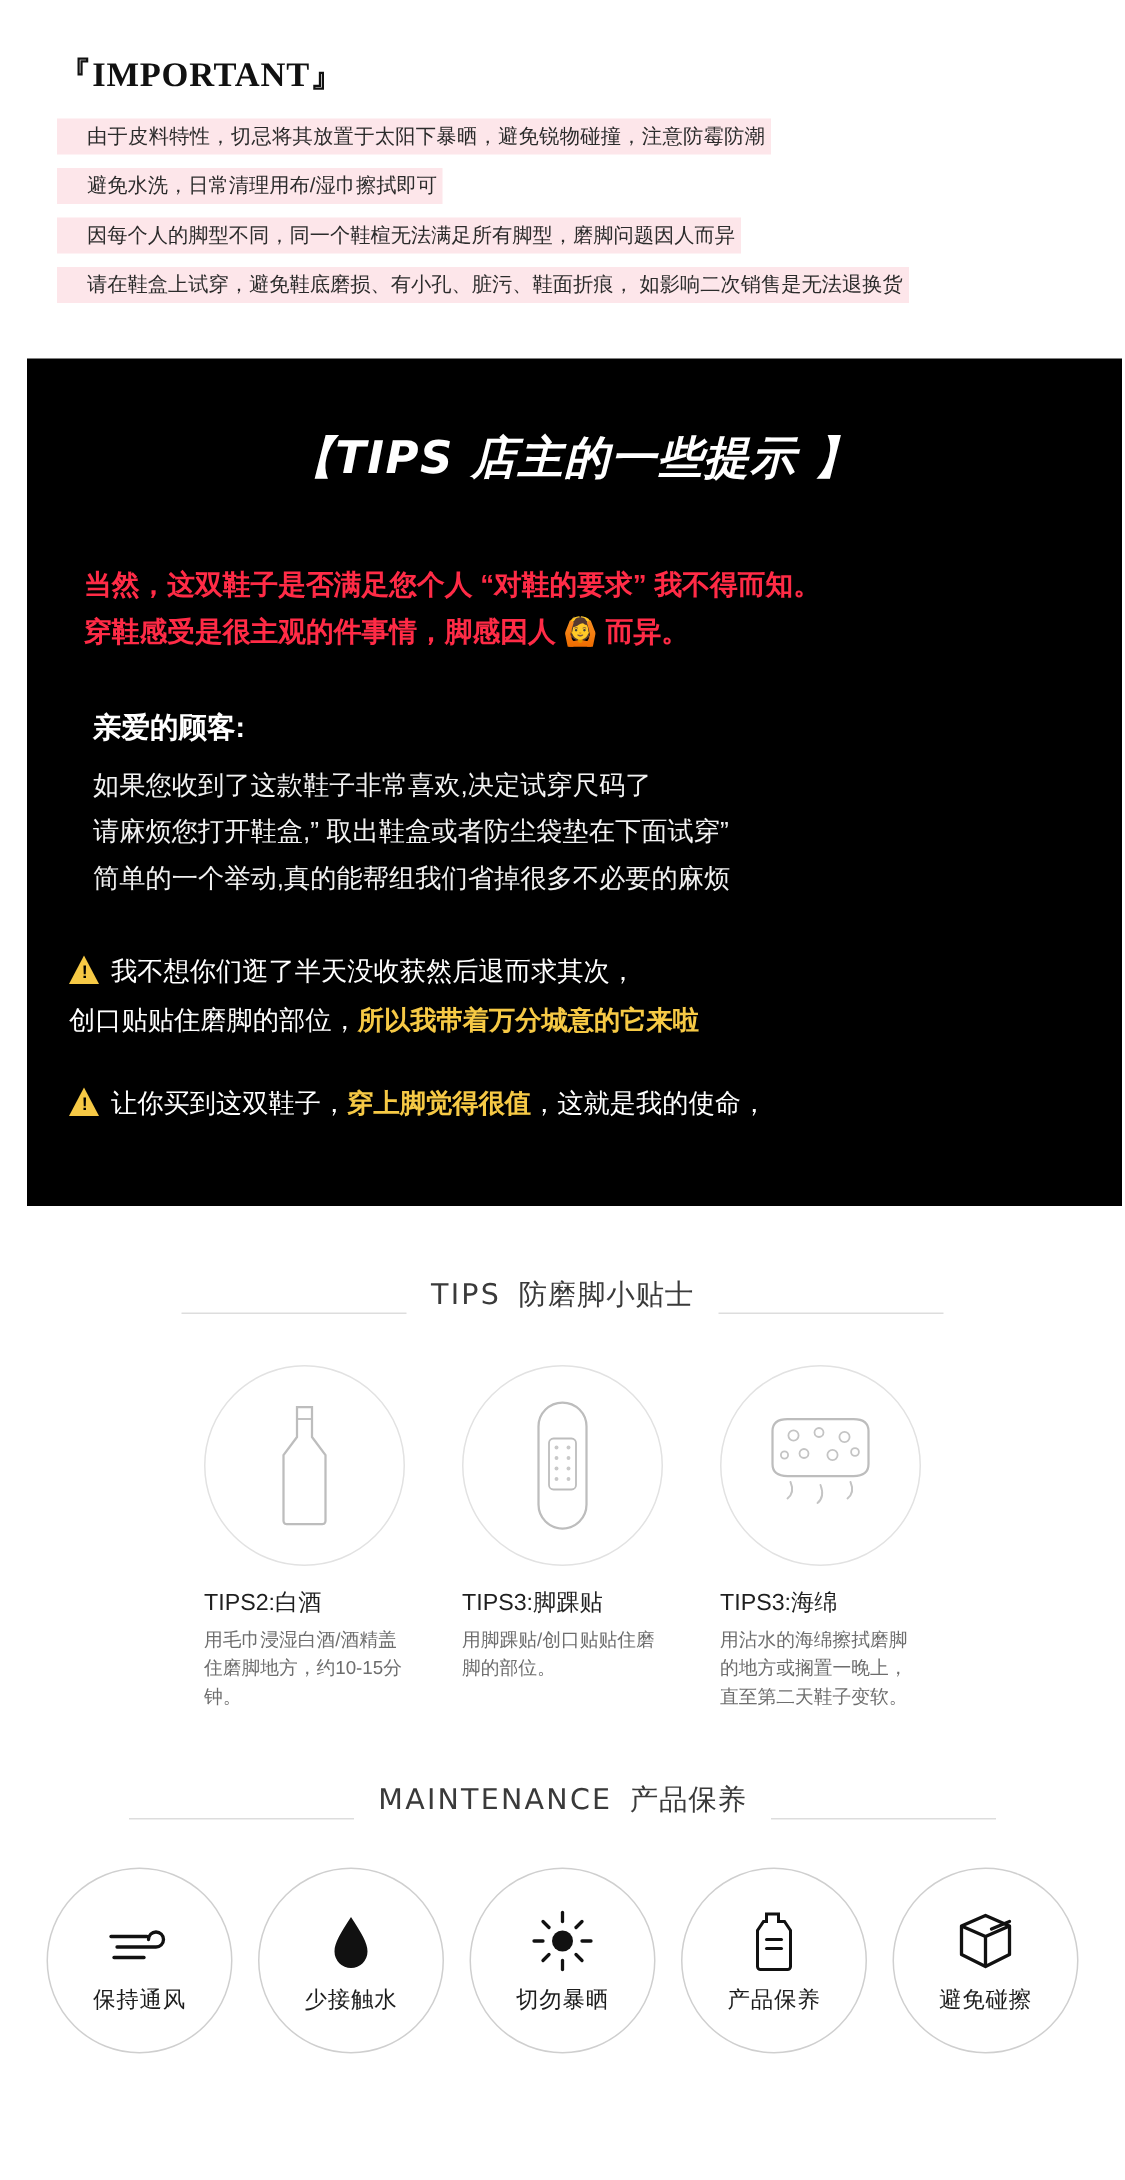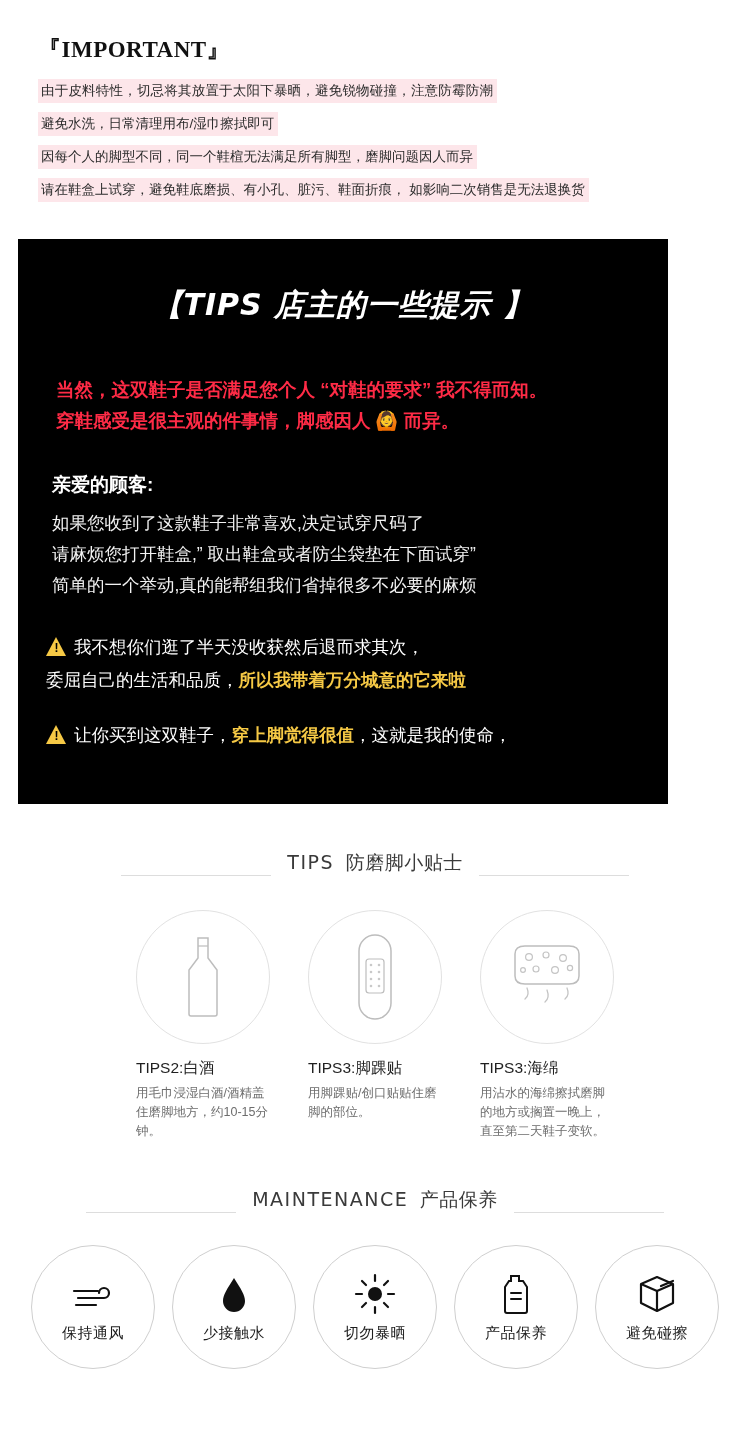--- a/index.html
+++ b/index.html
@@ -22,52 +22,52 @@
     margin-bottom: 14px;
     font-family: "Liberation Serif", "DejaVu Serif", serif;
   }
   .important-list { display: block; }
   .important-line {
     display: inline-block;
     background: #fde6ea;
     color: #2b2b2b;
     font-size: 13.5px;
     line-height: 20px;
-    padding: 2px 4px 2px 3px;
+    padding: 2px 4px 2px 20px;
     margin-bottom: 9px;
     white-space: nowrap;
   }
   .important-line.l0 { letter-spacing: 0.2px; }
 
   
   .tips-panel {
     background: #000000;
     margin: 10px 18px 0 18px;
     padding: 46px 0 52px 0;
-    width: 650px;
+    width: 730px;
   }
   .tips-heading {
     color: #ffffff;
     font-size: 30px;
     font-weight: bold;
     font-style: italic;
     text-align: center;
     letter-spacing: 1px;
     margin-bottom: 48px;
     font-family: "DejaVu Sans", sans-serif;
   }
   .tips-red {
     color: #ff2b46;
     font-size: 18.5px;
     font-weight: bold;
     line-height: 31px;
     padding-left: 38px;
     margin-bottom: 26px;
   }
-  .customer-block { padding-left: 34px; margin-top: 36px; }
+  .customer-block { padding-left: 44px; margin-top: 36px; }
   .cust-title {
     color: #ffffff;
     font-size: 19px;
     font-weight: bold;
     margin-bottom: 10px;
   }
   .cust-line {
     color: #f2f2f2;
     font-size: 17.5px;
     line-height: 31px;
@@ -207,21 +207,21 @@
       <div class="cust-line">如果您收到了这款鞋子非常喜欢,决定试穿尺码了</div>
       <div class="cust-line">请麻烦您打开鞋盒,” 取出鞋盒或者防尘袋垫在下面试穿”</div>
       <div class="cust-line">简单的一个举动,真的能帮组我们省掉很多不必要的麻烦</div>
     </div>
 
     <div class="warn-block">
       <div class="warn-line">
         <span class="warn-icon"></span><span>我不想你们逛了半天没收获然后退而求其次，</span>
       </div>
       <div class="warn-line">
-        <span>委屈自己的生活和品质，</span><span class="gold">所以我带着万分城意的它来啦</span>
+        <span>创口贴贴住磨脚的部位，</span><span class="gold">所以我带着万分城意的它来啦</span>
       </div>
       <div style="height:22px"></div>
       <div class="warn-line">
         <span class="warn-icon"></span><span>让你买到这双鞋子，</span><span class="gold">穿上脚觉得很值</span><span>，这就是我的使命，</span>
       </div>
     </div>
   </section>
 
   <section>
     <div class="sec-head">

